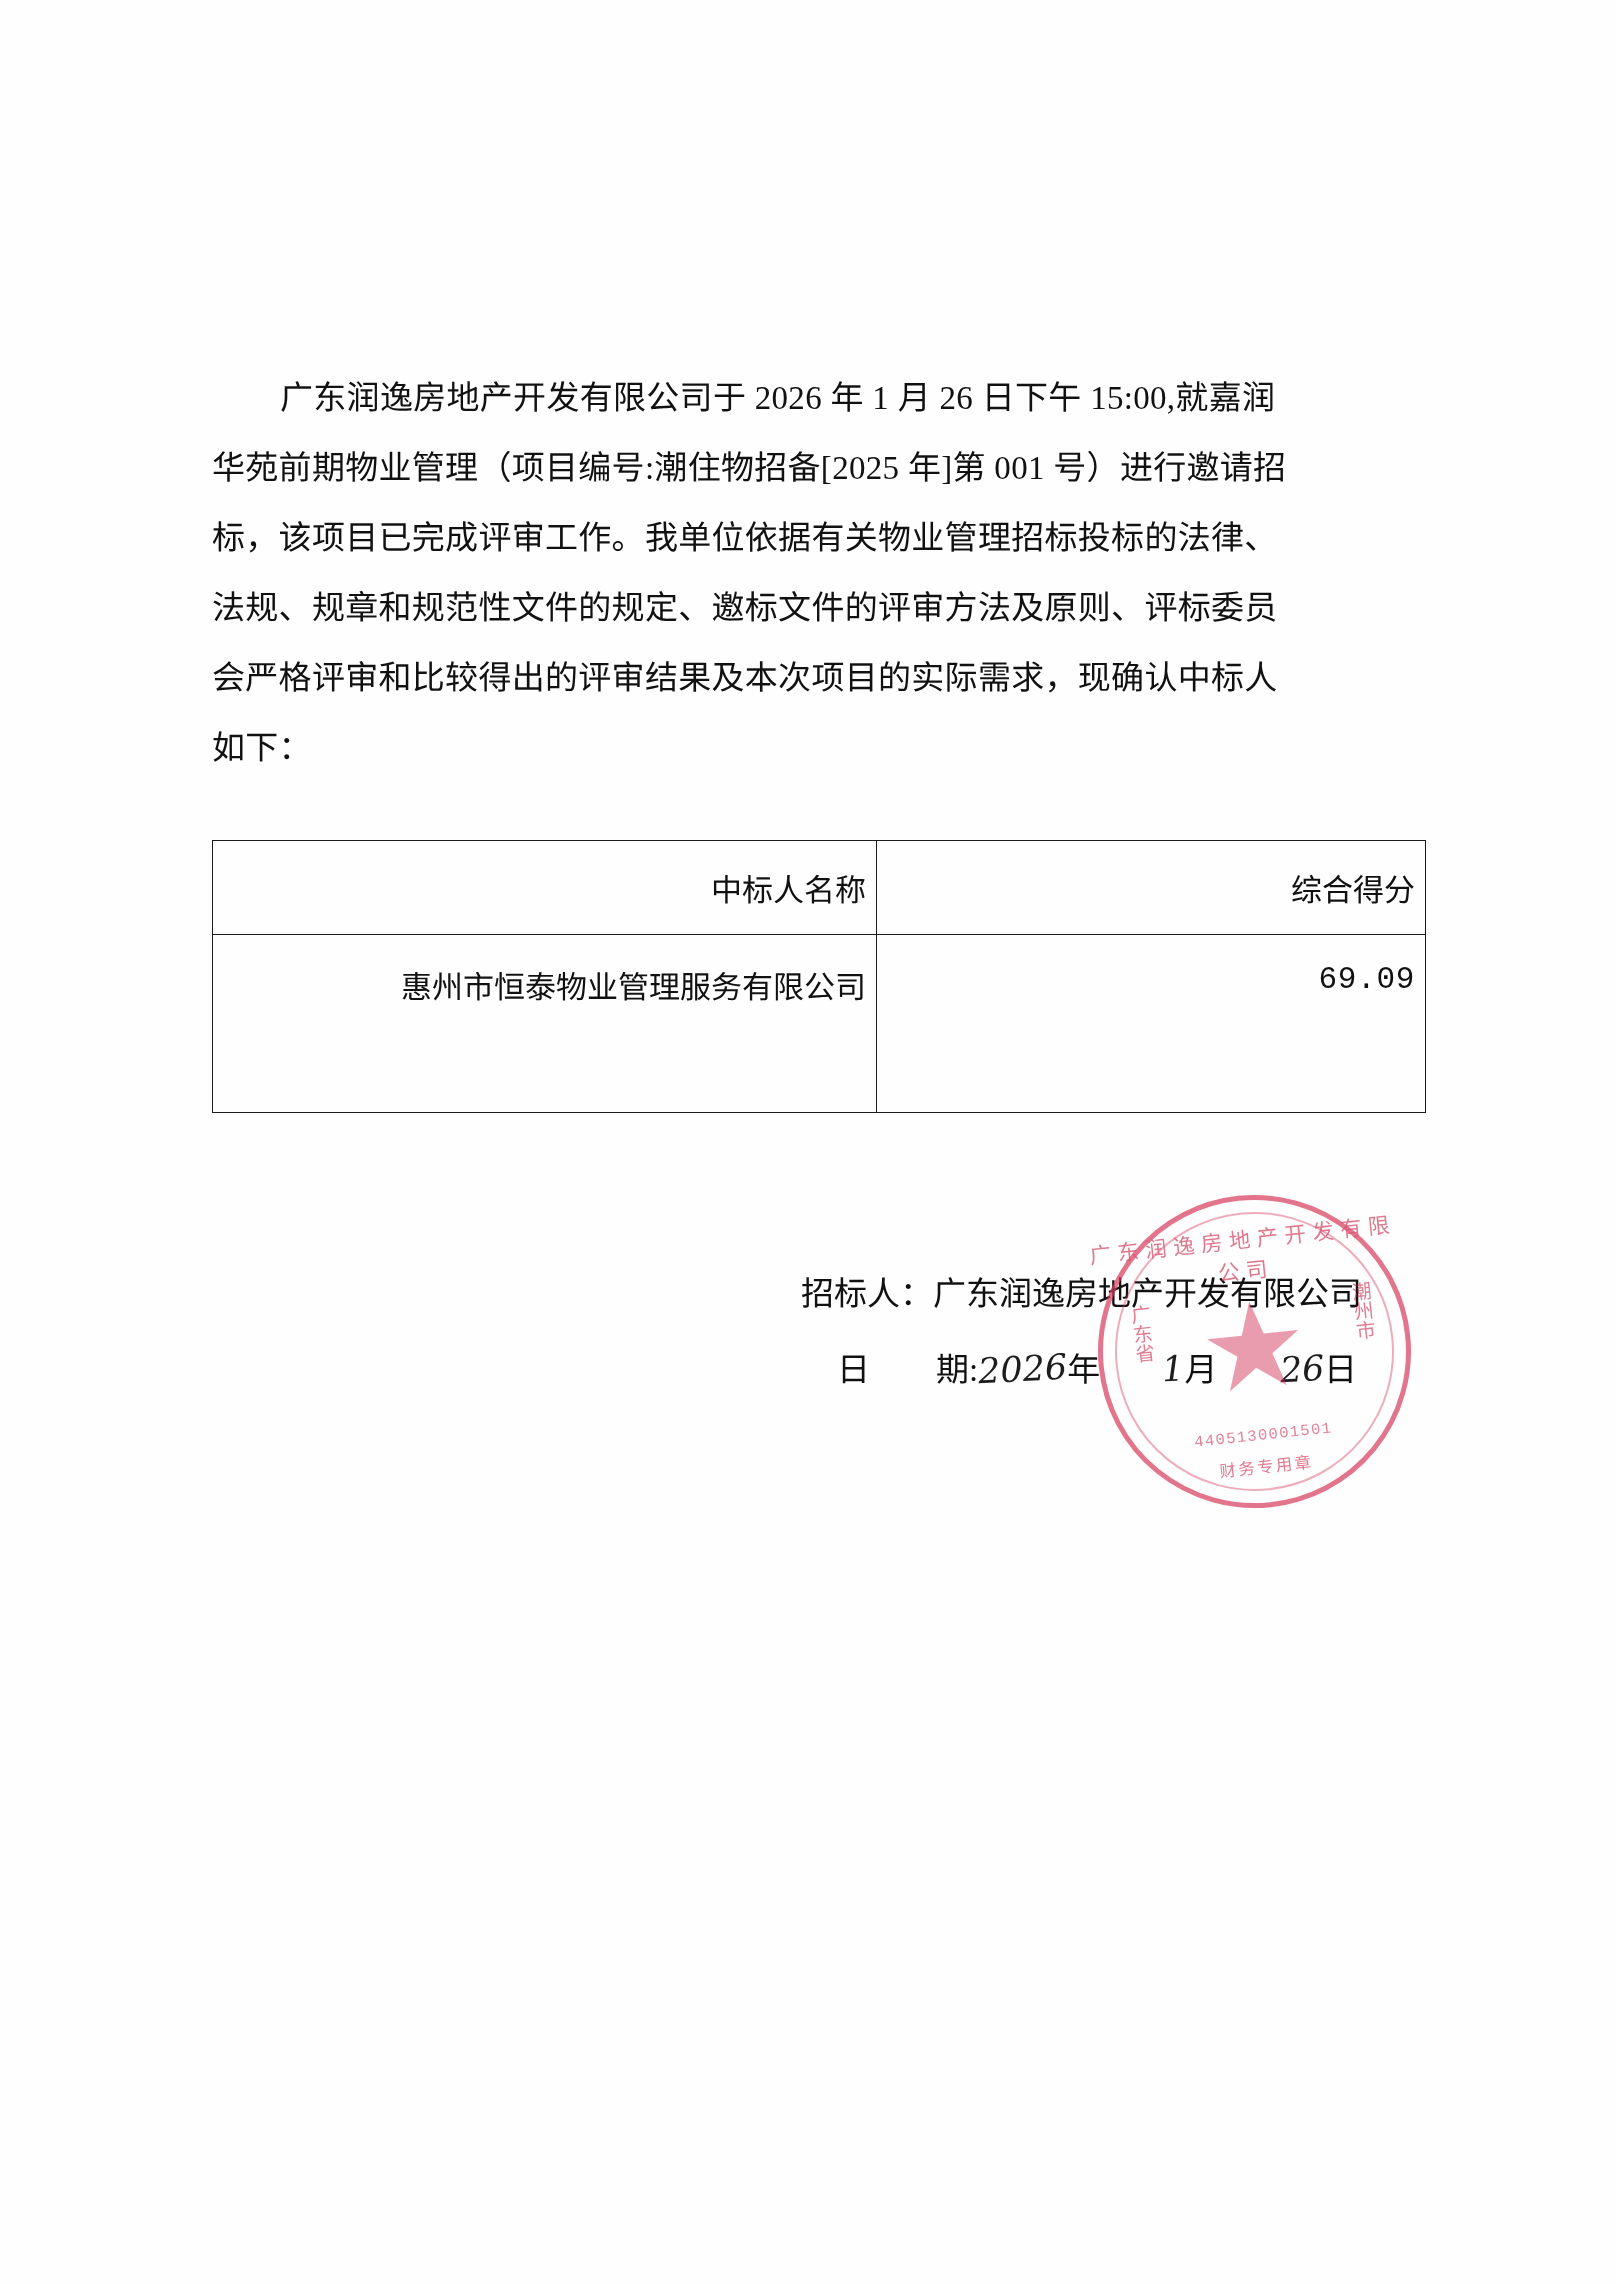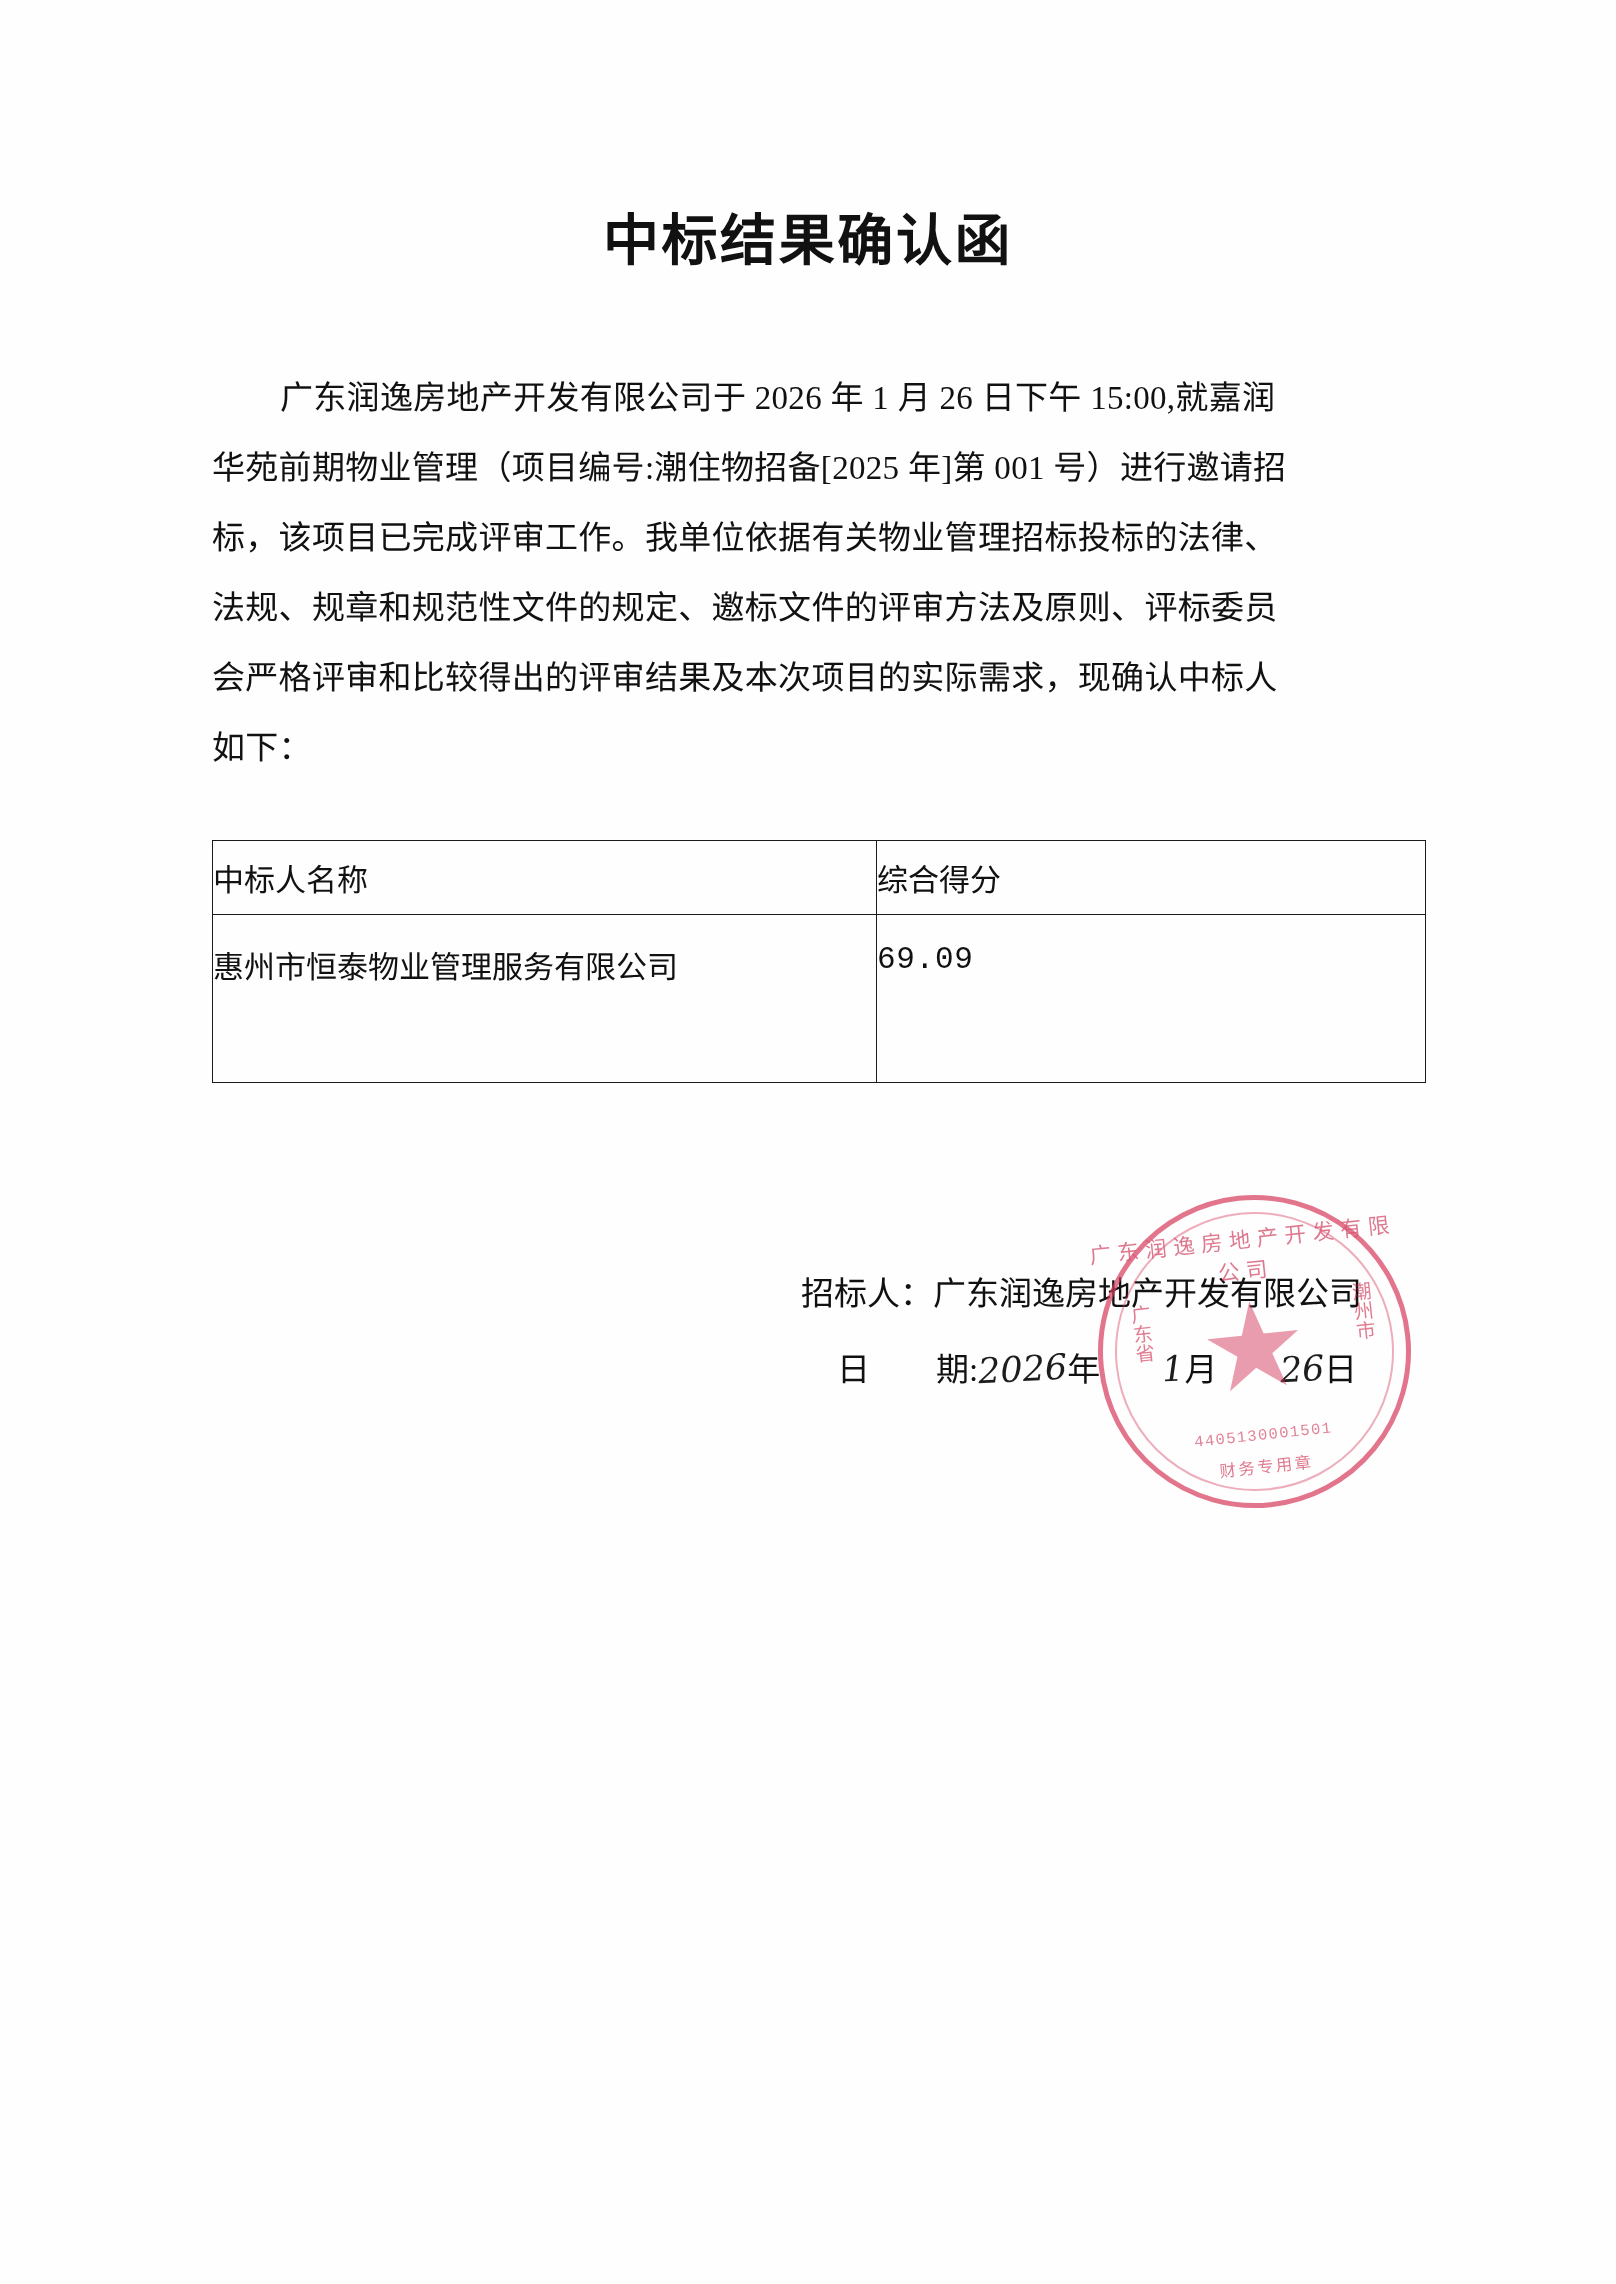--- a/index.html
+++ b/index.html
@@ -56,23 +56,23 @@
   .result-table {
     position: absolute;
     top: 840px;
     left: 212px;
     width: 1213px;
     border-collapse: collapse;
     table-layout: fixed;
   }
   .result-table td {
     border: 1.3px solid #1b1b1b;
-    text-align: left;
+    text-align: right;
     font-size: 31px;
-    padding: 0;
+    padding: 10px;
     height: 65px;
   }
   .result-table .head-row td {
     height: 73px;
   }
   .result-table .data-row td {
     height: 140px;
     vertical-align: top;
     padding-top: 27px;
     font-family: Liberation Mono, monospace;
@@ -184,21 +184,20 @@
     writing-mode: vertical-rl;
   }
   .seal-left-text { left: 31px; }
   .seal-right-text { right: 31px; }
 </style>
 </head>
 <body>
 
 <div class="page">
 
-  <div class="doc-title">中标结果确认函</div>
 
   <div class="body-block">
     <div class="body-line indent">广东润逸房地产开发有限公司于 2026 年 1 月 26 日下午 15:00,就嘉润</div>
     <div class="body-line">华苑前期物业管理（项目编号:潮住物招备[2025 年]第 001 号）进行邀请招</div>
     <div class="body-line">标，该项目已完成评审工作。我单位依据有关物业管理招标投标的法律、</div>
     <div class="body-line">法规、规章和规范性文件的规定、邀标文件的评审方法及原则、评标委员</div>
     <div class="body-line">会严格评审和比较得出的评审结果及本次项目的实际需求，现确认中标人</div>
     <div class="body-line">如下：</div>
   </div>
 

